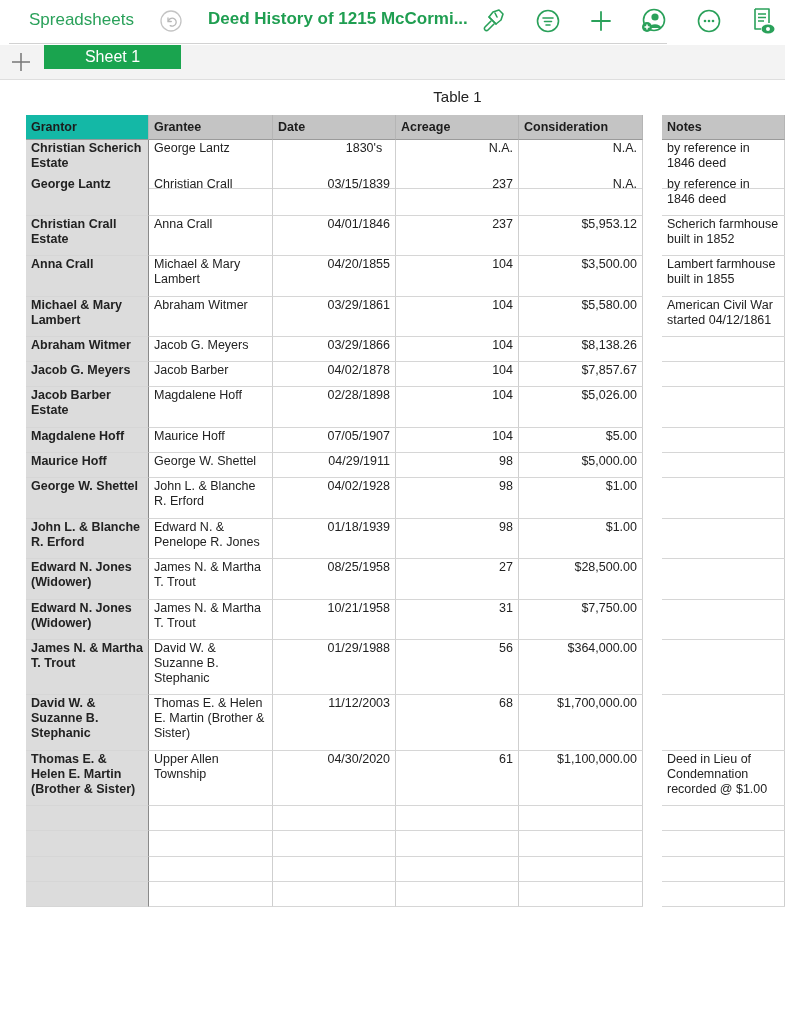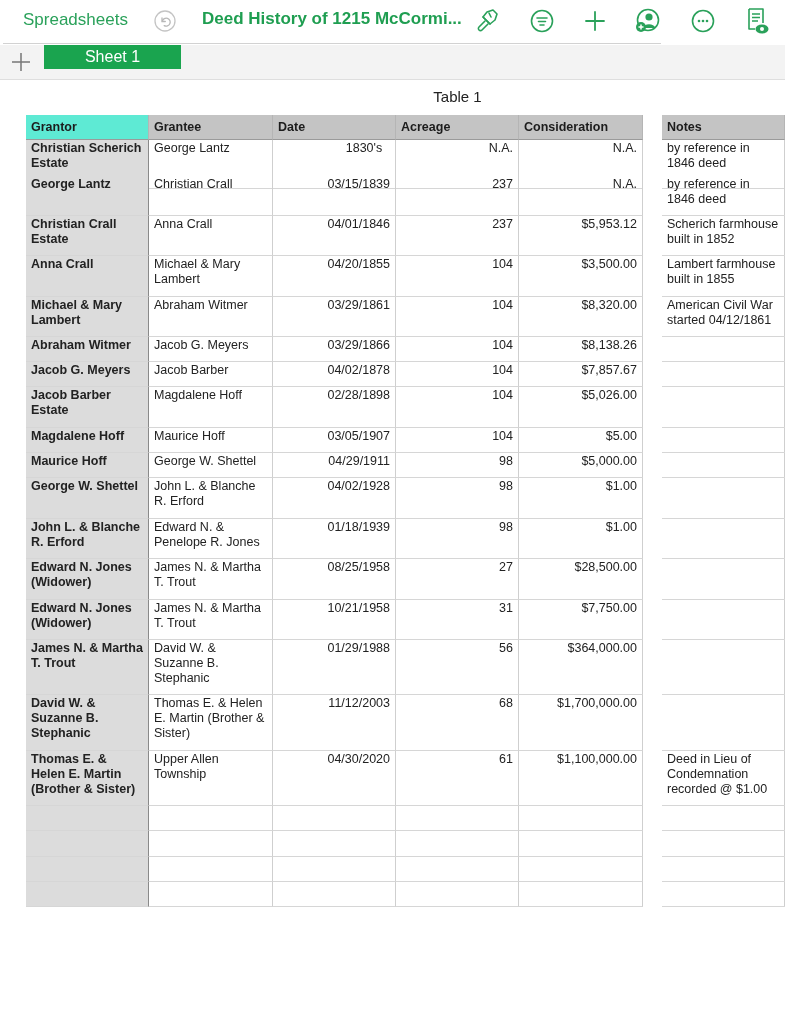--- a/index.html
+++ b/index.html
@@ -1,36 +1,36 @@
 <!DOCTYPE html>
 <html><head>
 <meta charset="utf-8">
 <style>
   * { box-sizing: border-box; margin: 0; padding: 0; }
   html, body { width: 785px; height: 1023px; background: #ffffff; overflow: hidden; }
   body { font-family: "Liberation Sans", sans-serif; color: #222; position: relative; }
 
-  .toolbar { position: absolute; left: 3px; top: 0; width: 658px; height: 44px; background: #fff; border-bottom: 1px solid #d2d2d2; }
+  .toolbar { position: absolute; left: 9px; top: 0; width: 658px; height: 44px; background: #fff; border-bottom: 1px solid #d2d2d2; }
   .back-link { position: absolute; left: 20px; top: 10px; font-size: 17px; color: #2aa15a; }
   .undo-btn { position: absolute; left: 151px; top: 10px; width: 22px; height: 22px; }
   .doc-title { position: absolute; left: 199px; top: 9px; font-size: 17px; font-weight: bold; color: #1f9e51; white-space: nowrap; }
   .tb-icon { position: absolute; top: 8px; width: 26px; height: 26px; display: flex; align-items: center; justify-content: center; }
 
   .tabbar { position: absolute; left: 0; top: 45px; width: 785px; height: 35px; background: #f3f3f3; border-bottom: 1px solid #dedede; }
   .add-sheet { position: absolute; left: 10px; top: 6px; width: 22px; height: 22px; }
   .sheet-tab { position: absolute; left: 44px; top: 0; width: 137px; height: 24px; background: #1aa44f; color: #fff; font-size: 16px; display: flex; align-items: center; justify-content: center; }
 
   .table-title { position: absolute; left: 0; width: 915px; top: 88px; text-align: center; font-size: 15px; color: #222; }
 
   .grid { position: absolute; left: 26px; top: 115px; width: 759px; }
   .row { position: absolute; left: 0; width: 759px; }
   .cell { position: absolute; top: 0; height: 100%; border-right: 1px solid #cfcfcf; border-bottom: 1px solid #d6d6d6; font-size: 12.5px; line-height: 15px; padding: 1px 5px 0 5px; overflow: hidden; }
   .hdr .cell { background: #c4c4c4; font-weight: bold; font-size: 12.5px; padding-top: 5px; border-right: 1px solid #b5b5b5; border-bottom: 1px solid #9a9a9a; color: #1c1c1c; }
   .c0 { left: 0; width: 123px; background: #dcdcdc; font-weight: bold; border-right: 1px solid #8a8a8a !important; }
-  .hdr .c0 { background: #5eead4; border-right: 1px solid #b5b5b5 !important; }
+  .hdr .c0 { background: #14b8a6; border-right: 1px solid #b5b5b5 !important; }
   .c1 { left: 123px; width: 124px; }
   .c2 { left: 247px; width: 123px; text-align: right; padding-right: 5px; }
   .c3 { left: 370px; width: 123px; text-align: right; padding-right: 5px; }
   .c4 { left: 493px; width: 124px; text-align: right; padding-right: 5px; }
   .c5 { left: 636px; width: 123px; }
   .c6 { left: 740px; width: 19px; border-right: none; }
   .hdr .c2, .hdr .c3, .hdr .c4 { text-align: left; }
   .center { text-align: center !important; padding-right: 0; padding-left: 60px; }
 </style>
 </head>
@@ -150,21 +150,21 @@
       <div class="cell c3">104</div>
       <div class="cell c4">$3,500.00</div>
       <div class="cell c5">Lambert farmhouse built in 1855</div>
       <div class="cell c6"></div>
     </div>
     <div class="row" style="top: 182px; height: 40px;">
       <div class="cell c0">Michael &amp; Mary Lambert</div>
       <div class="cell c1">Abraham Witmer</div>
       <div class="cell c2">03/29/1861</div>
       <div class="cell c3">104</div>
-      <div class="cell c4">$8,320.00</div>
+      <div class="cell c4">$5,580.00</div>
       <div class="cell c5">American Civil War started 04/12/1861</div>
       <div class="cell c6"></div>
     </div>
     <div class="row" style="top: 222px; height: 25px;">
       <div class="cell c0">Abraham Witmer</div>
       <div class="cell c1">Jacob G. Meyers</div>
       <div class="cell c2">03/29/1866</div>
       <div class="cell c3">104</div>
       <div class="cell c4">$8,138.26</div>
       <div class="cell c5"></div>
@@ -184,21 +184,21 @@
       <div class="cell c1">Magdalene Hoff</div>
       <div class="cell c2">02/28/1898</div>
       <div class="cell c3">104</div>
       <div class="cell c4">$5,026.00</div>
       <div class="cell c5"></div>
       <div class="cell c6"></div>
     </div>
     <div class="row" style="top: 313px; height: 25px;">
       <div class="cell c0">Magdalene Hoff</div>
       <div class="cell c1">Maurice Hoff</div>
-      <div class="cell c2">03/05/1907</div>
+      <div class="cell c2">07/05/1907</div>
       <div class="cell c3">104</div>
       <div class="cell c4">$5.00</div>
       <div class="cell c5"></div>
       <div class="cell c6"></div>
     </div>
     <div class="row" style="top: 338px; height: 25px;">
       <div class="cell c0">Maurice Hoff</div>
       <div class="cell c1">George W. Shettel</div>
       <div class="cell c2">04/29/1911</div>
       <div class="cell c3">98</div>

